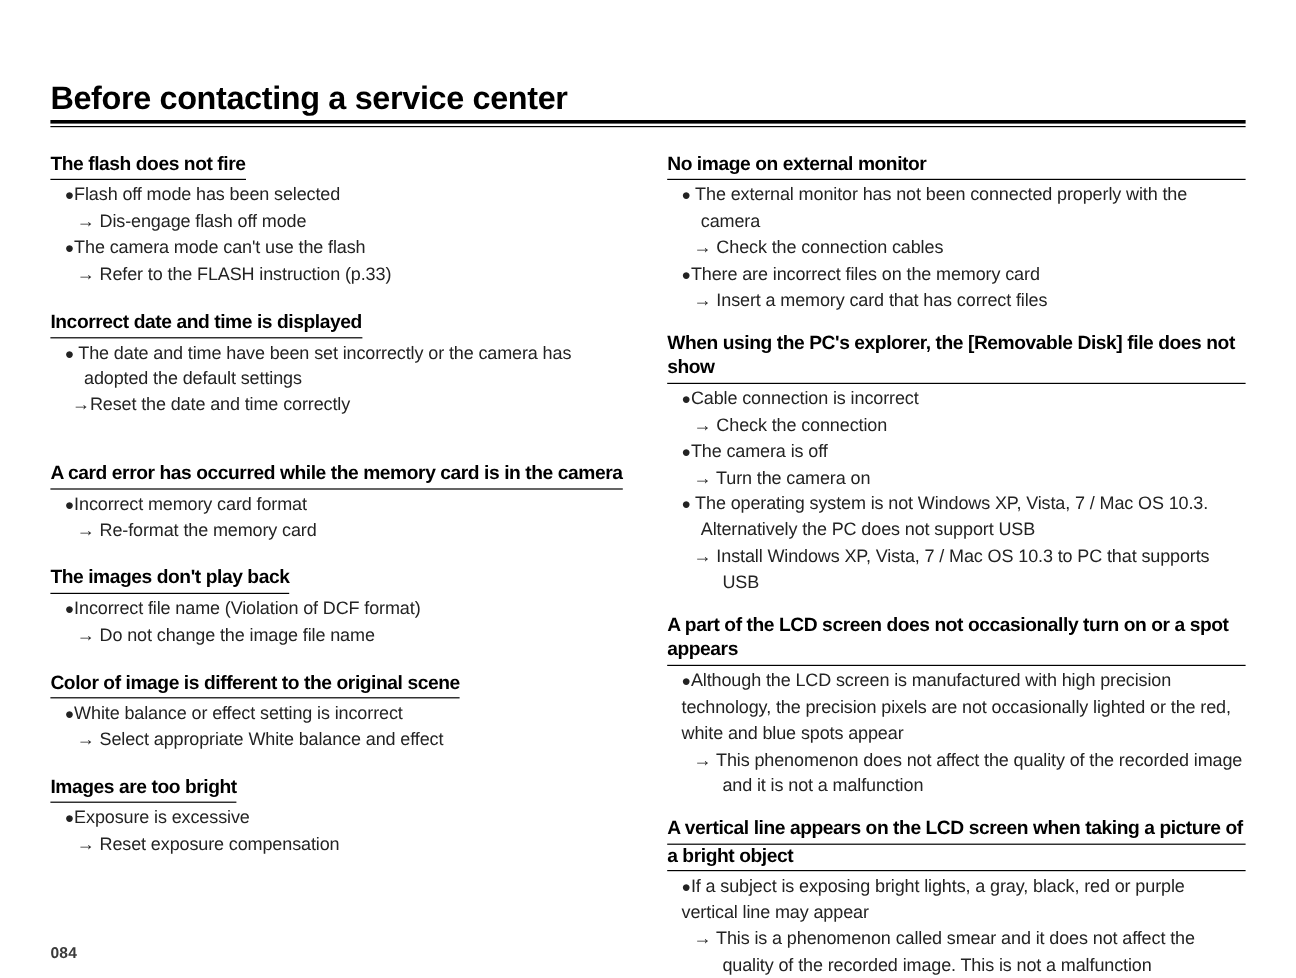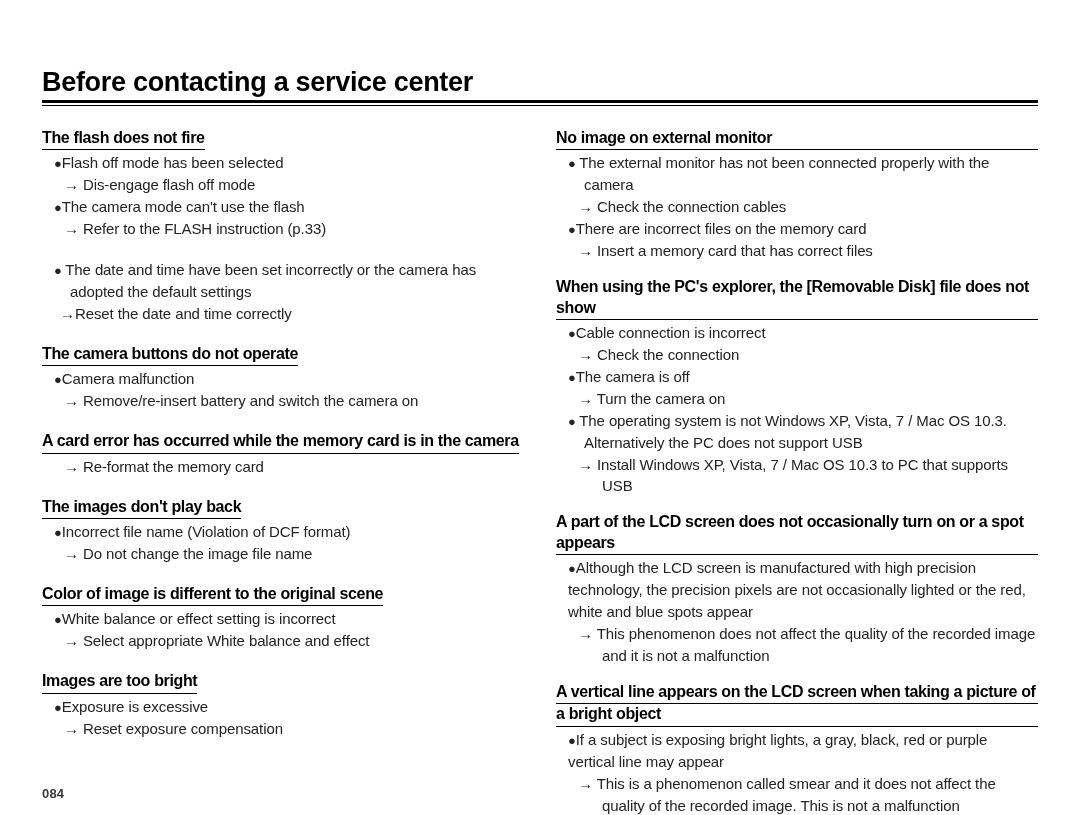--- a/index.html
+++ b/index.html
@@ -144,37 +144,32 @@
         <div class="sec-head"><span class="hl">The flash does not fire</span></div>
         <div class="items">
           <div class="item bullet"><span class="bul">●</span><span>Flash off mode has been selected</span></div>
           <div class="item arrow"><span>→ </span><span>Dis-engage flash off mode</span></div>
           <div class="item bullet"><span class="bul">●</span><span>The camera mode can't use the flash</span></div>
           <div class="item arrow"><span>→ </span><span>Refer to the FLASH instruction (p.33)</span></div>
         </div>
       </div>
       <div class="gap"></div>
       <div class="section">
+        <div class="sec-head"><span class="hl">Incorrect date and time is displayed</span></div>
         <div class="items">
           <div class="item bullet-wrap"><span class="bul">● </span><span>The date and time have been set incorrectly or the camera has adopted the default settings</span></div>
           <div class="item arrow-tight"><span>→</span><span>Reset the date and time correctly</span></div>
         </div>
       </div>
       <div class="gap"></div>
-      <div class="section">
-        <div class="sec-head"><span class="hl">The camera buttons do not operate</span></div>
-        <div class="items">
-          <div class="item bullet"><span class="bul">●</span><span>Camera malfunction</span></div>
-          <div class="item arrow"><span>→ </span><span>Remove/re-insert battery and switch the camera on</span></div>
-        </div>
-      </div>
       <div class="gap"></div>
       <div class="section">
         <div class="sec-head"><span class="hl">A card error has occurred while the memory card is in the camera</span></div>
         <div class="items">
+          <div class="item bullet"><span class="bul">●</span><span>Incorrect memory card format</span></div>
           <div class="item arrow"><span>→ </span><span>Re-format the memory card</span></div>
         </div>
       </div>
       <div class="gap"></div>
       <div class="section">
         <div class="sec-head"><span class="hl">The images don't play back</span></div>
         <div class="items">
           <div class="item bullet"><span class="bul">●</span><span>Incorrect file name (Violation of DCF format)</span></div>
           <div class="item arrow"><span>→ </span><span>Do not change the image file name</span></div>
         </div>

